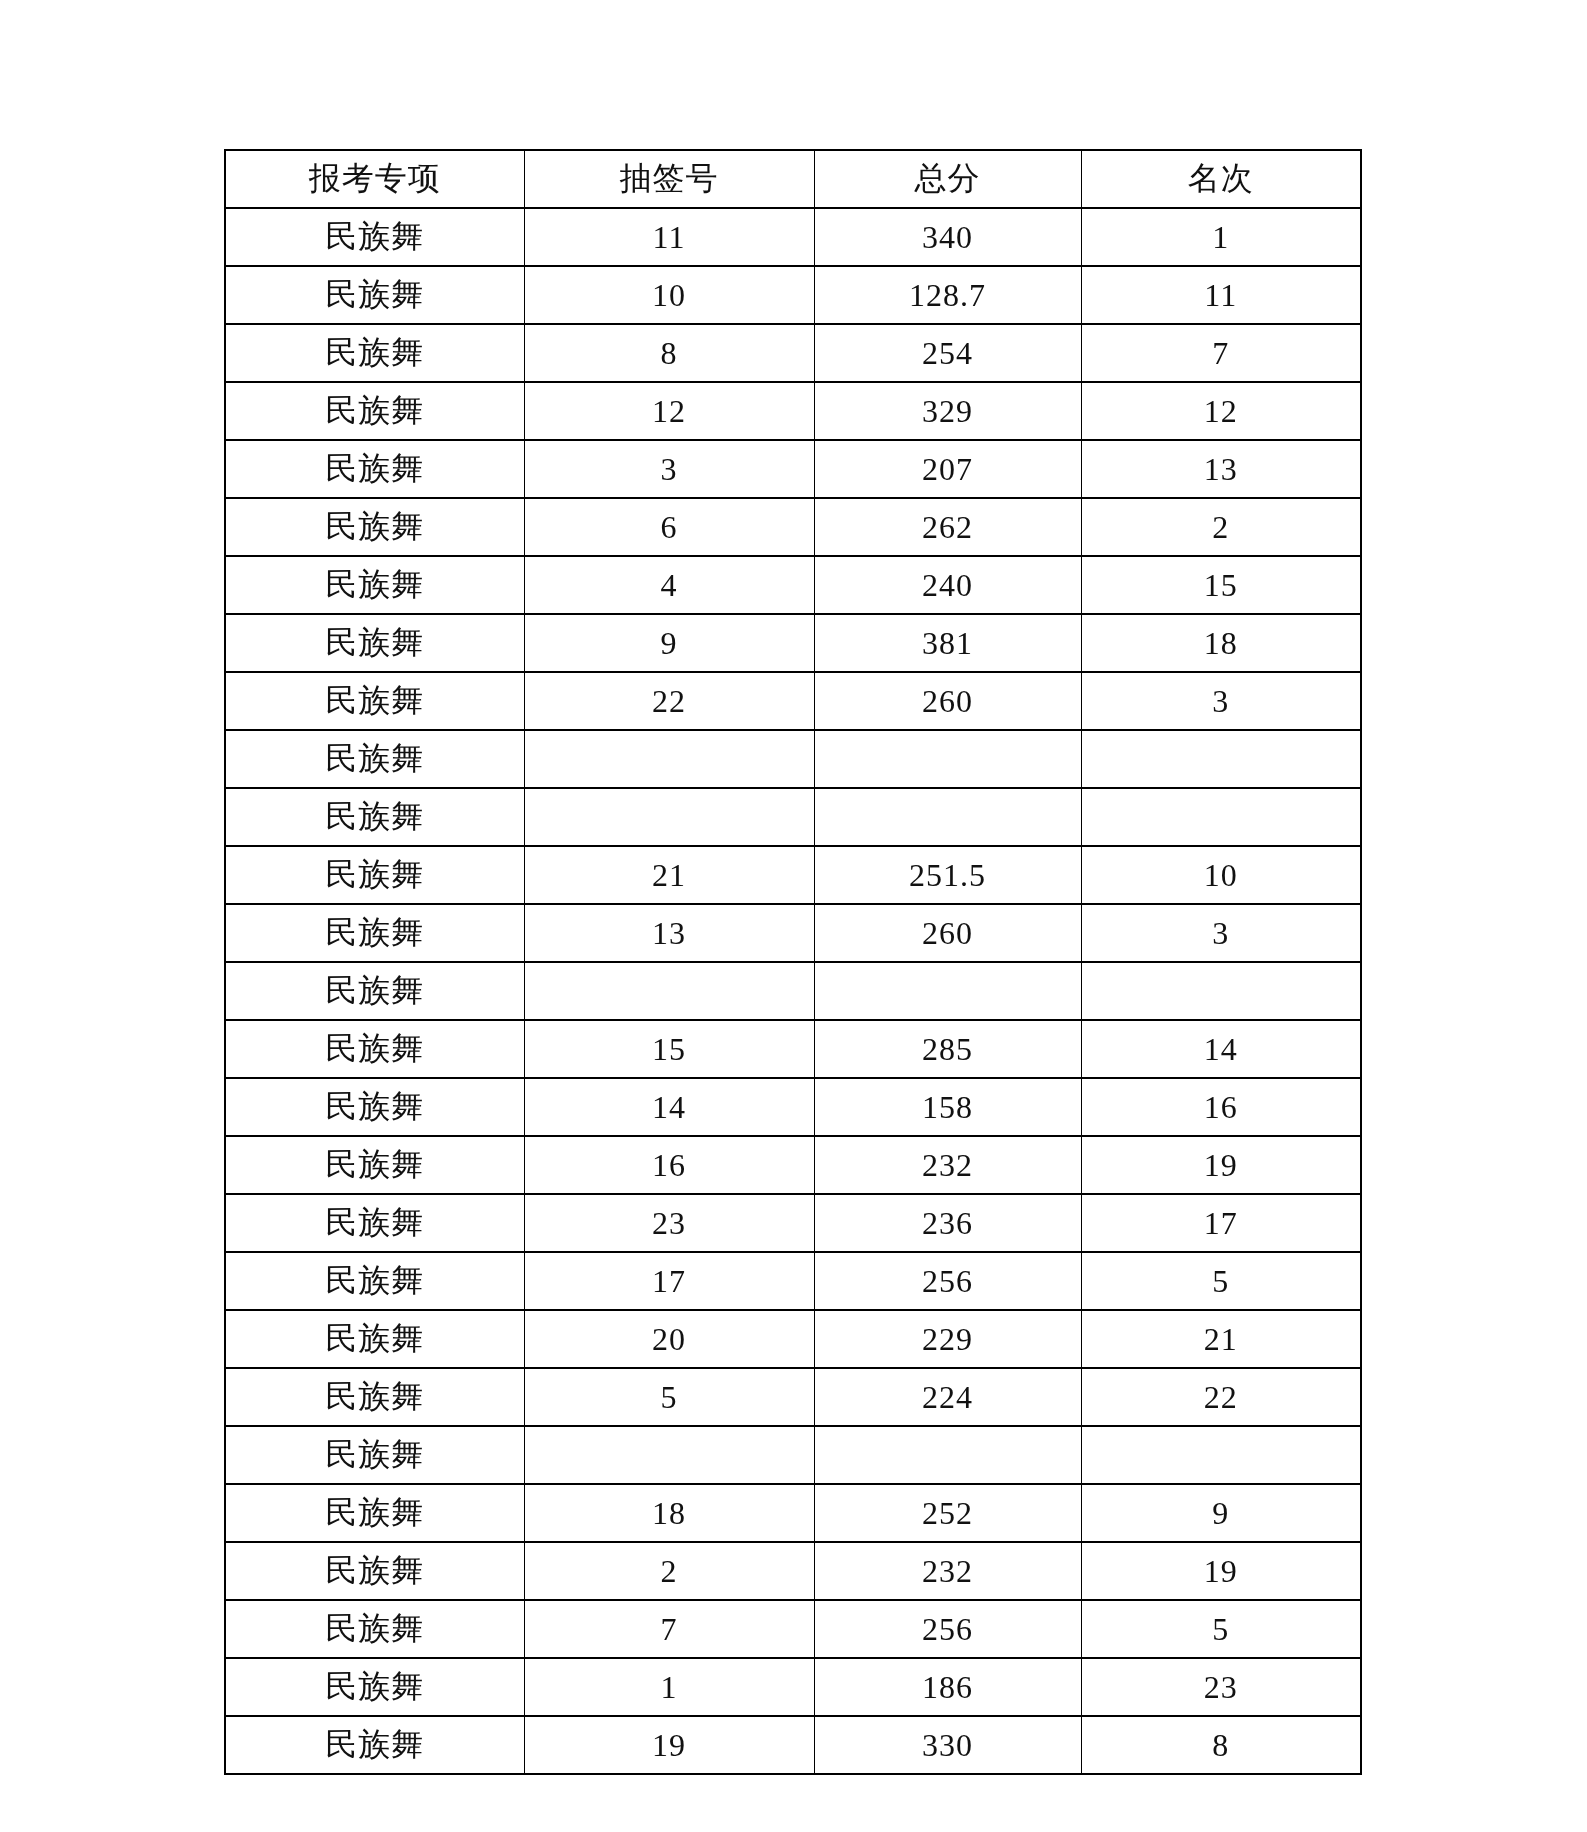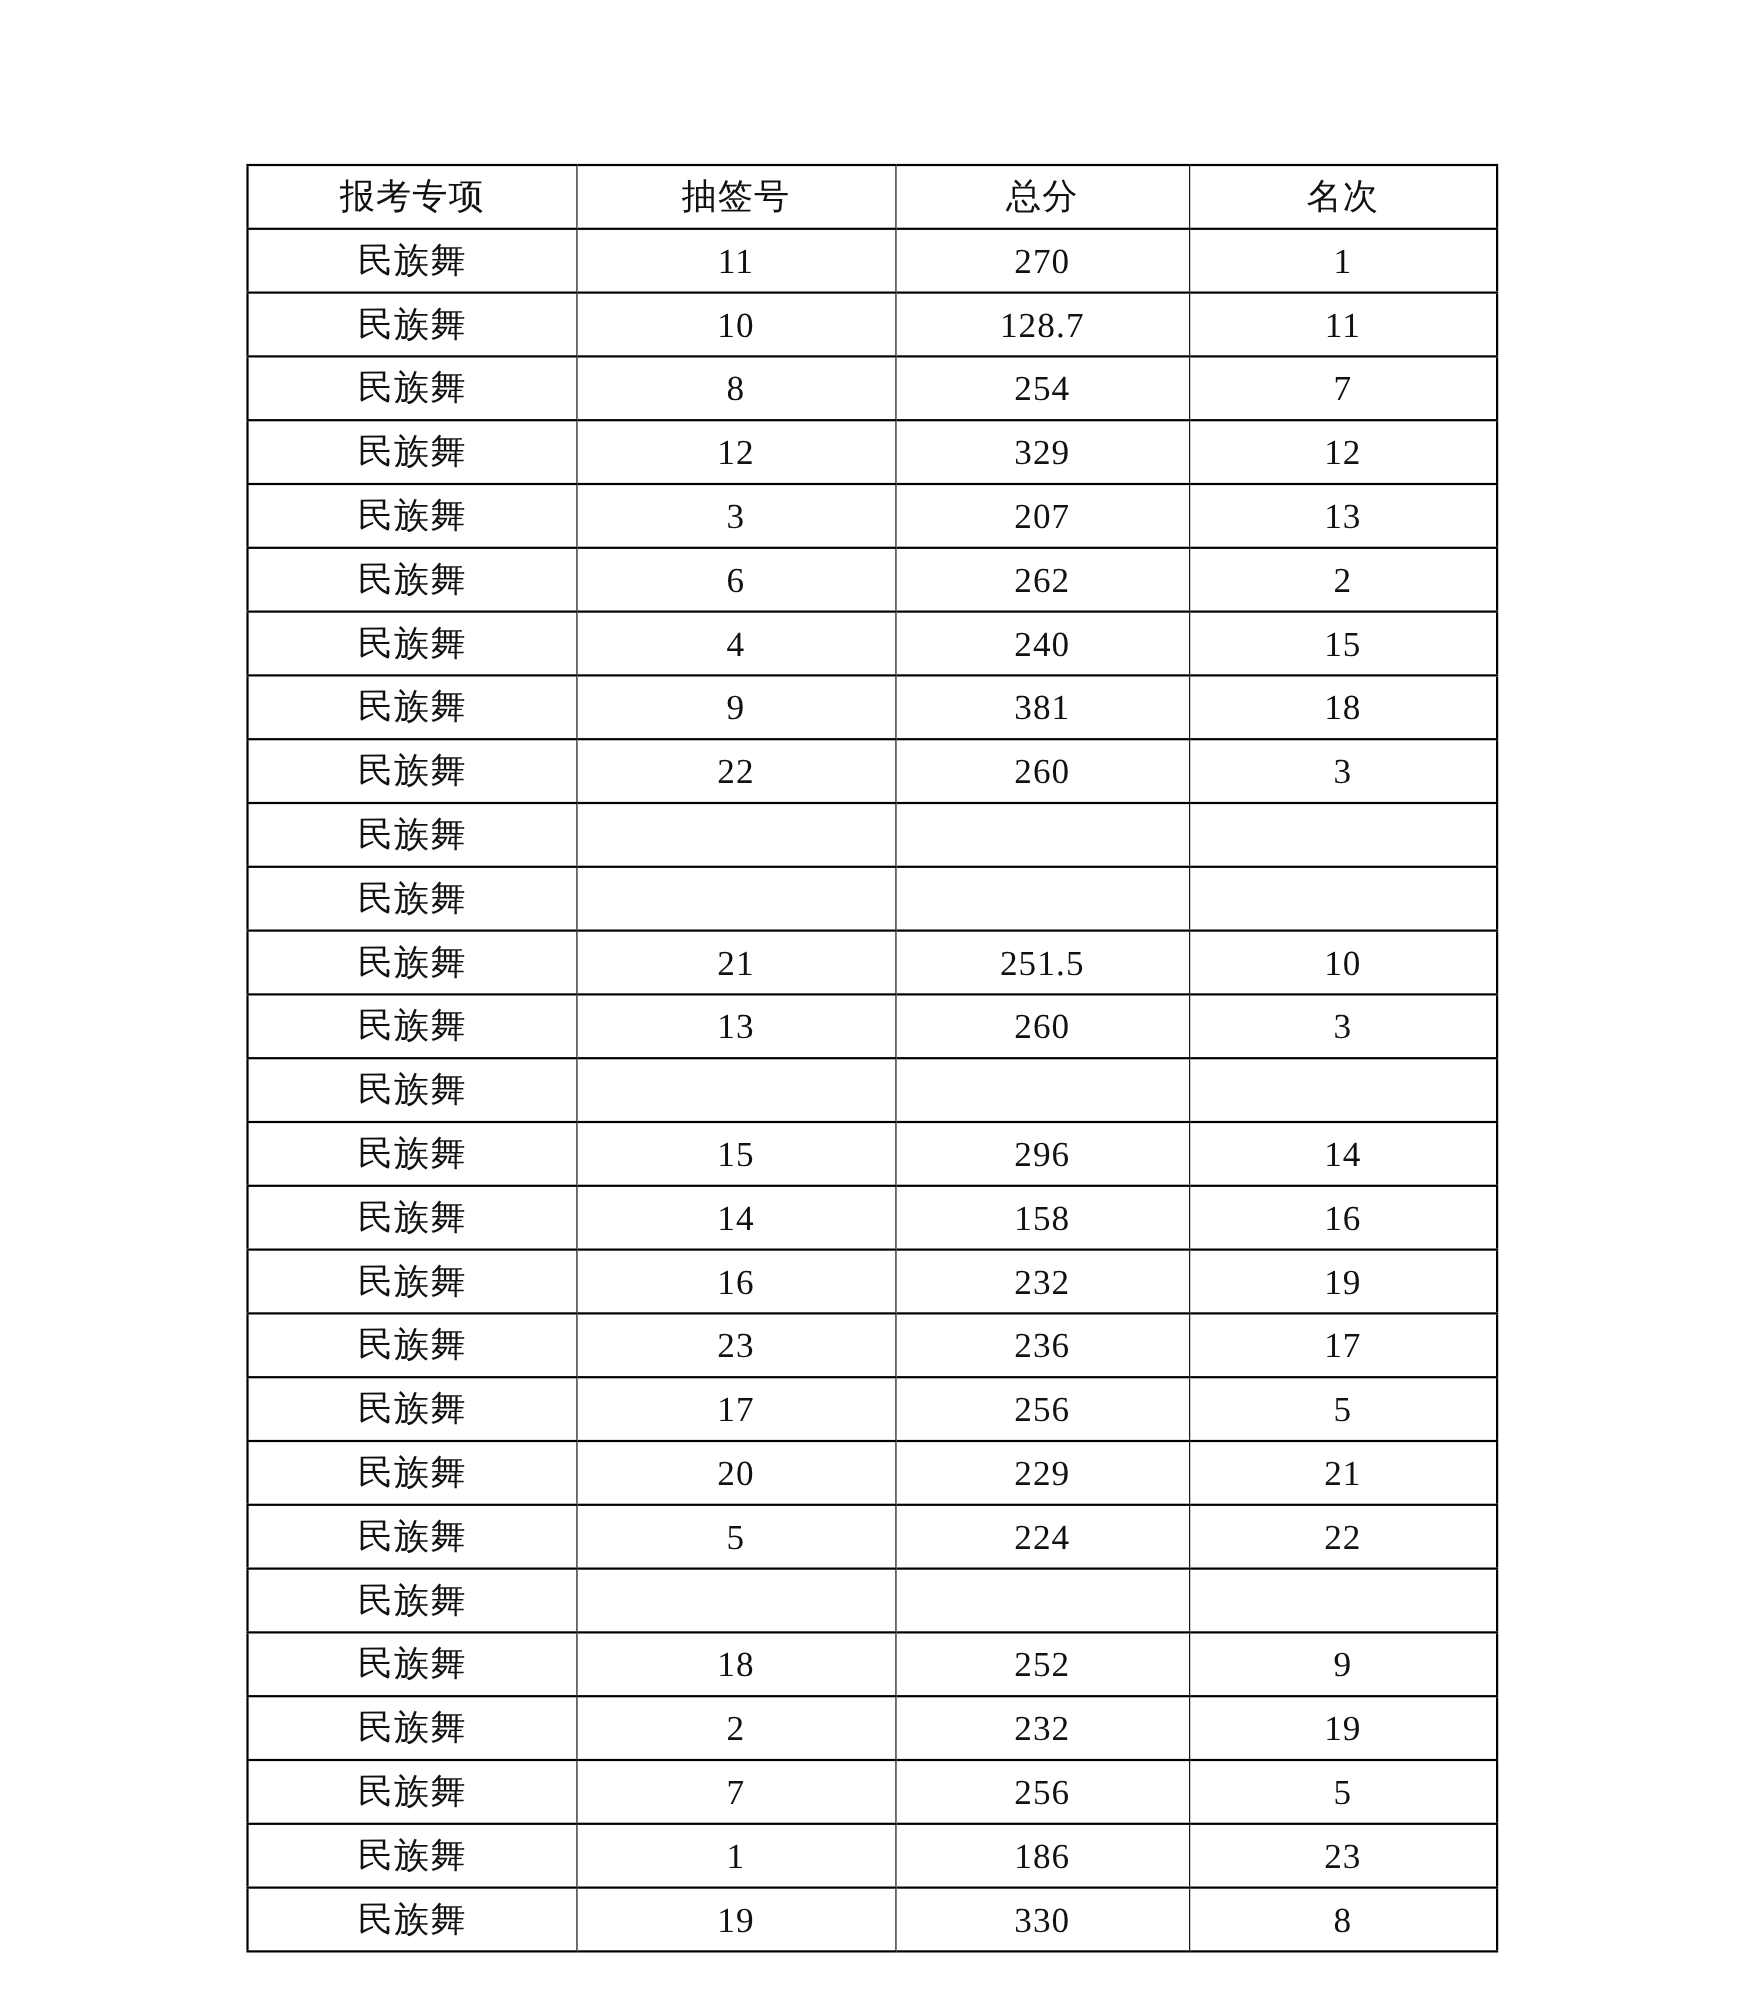--- a/index.html
+++ b/index.html
@@ -61,21 +61,21 @@
         <th>报考专项</th>
         <th>抽签号</th>
         <th>总分</th>
         <th>名次</th>
       </tr>
     </thead>
     <tbody>
         <tr>
           <td>民族舞</td>
           <td>11</td>
-          <td>270</td>
+          <td>340</td>
           <td>1</td>
         </tr>
         <tr>
           <td>民族舞</td>
           <td>10</td>
           <td>128.7</td>
           <td>11</td>
         </tr>
         <tr>
           <td>民族舞</td>
@@ -145,21 +145,21 @@
         </tr>
         <tr>
           <td>民族舞</td>
           <td></td>
           <td></td>
           <td></td>
         </tr>
         <tr>
           <td>民族舞</td>
           <td>15</td>
-          <td>296</td>
+          <td>285</td>
           <td>14</td>
         </tr>
         <tr>
           <td>民族舞</td>
           <td>14</td>
           <td>158</td>
           <td>16</td>
         </tr>
         <tr>
           <td>民族舞</td>

